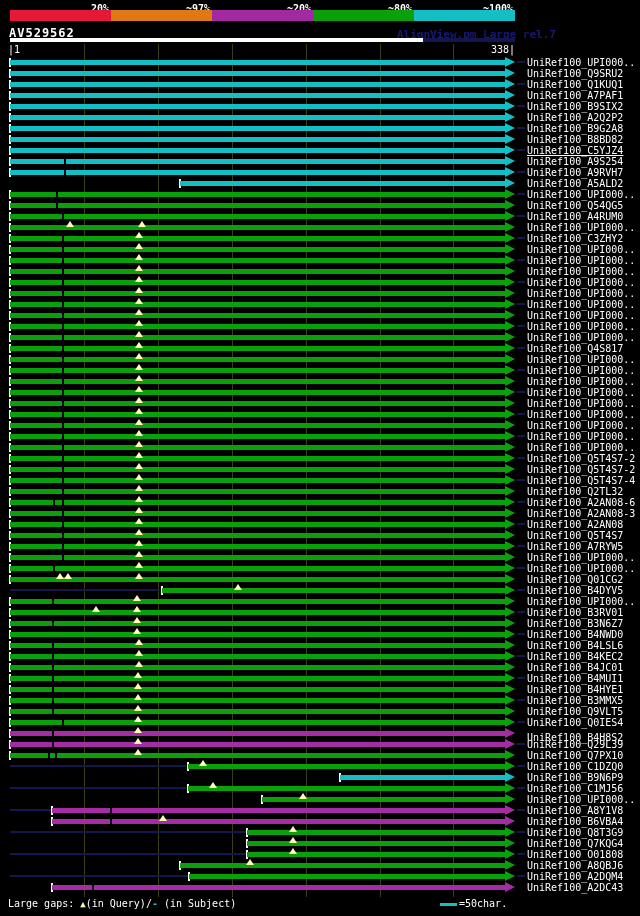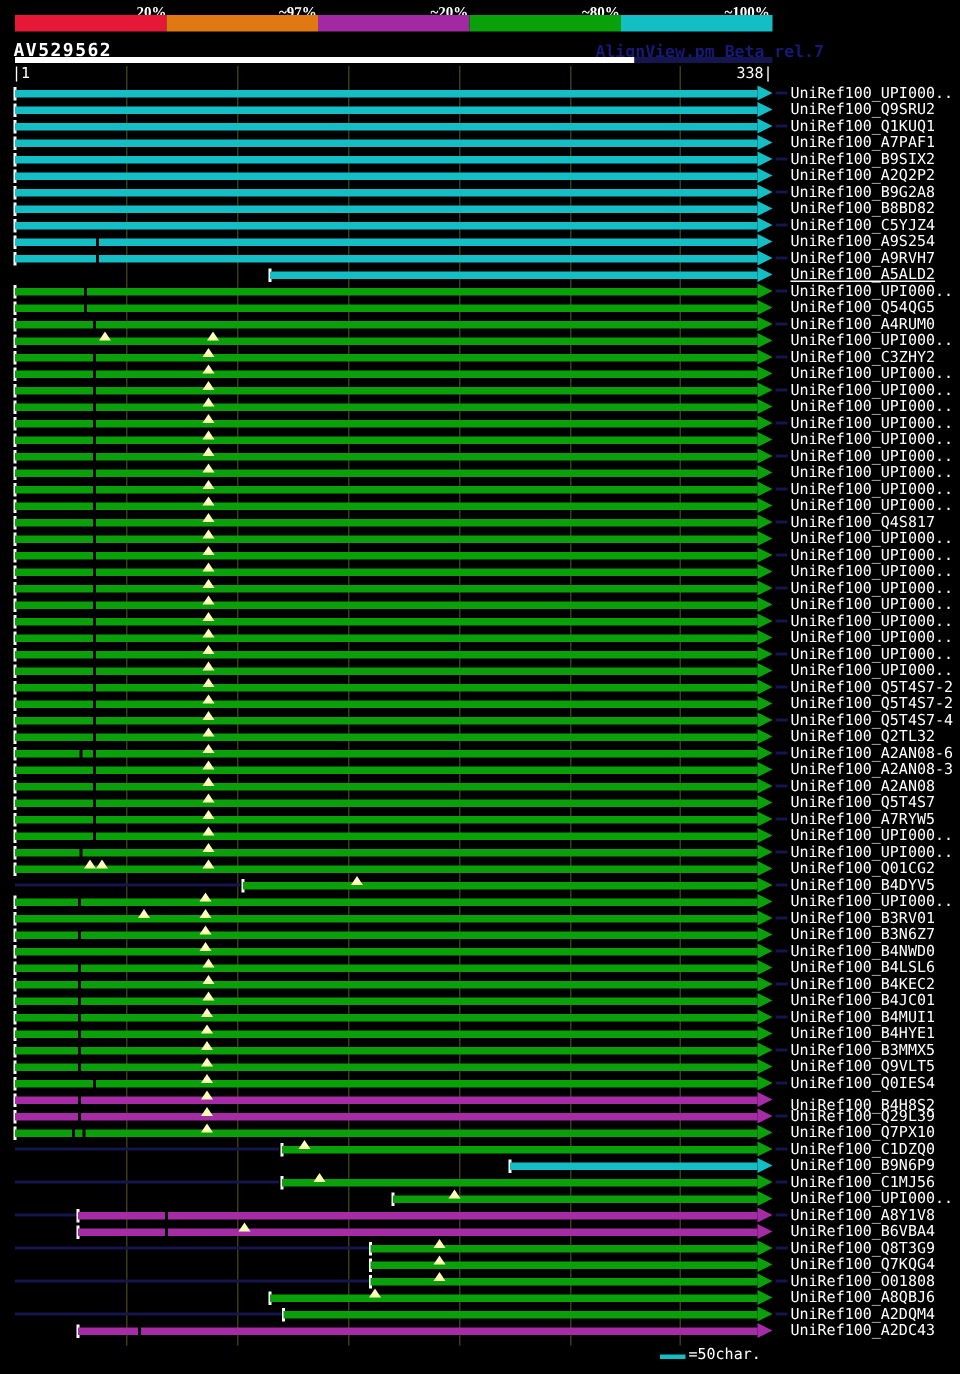--- a/index.html
+++ b/index.html
@@ -1,18 +1,18 @@
 <!DOCTYPE html>
 <html><head>
 <meta charset="utf-8">
 <style>
   html,body{margin:0;padding:0;background:#000;}
   #screen{position:relative;width:640px;height:916px;background:#000;overflow:hidden;
           font-family:"DejaVu Sans Mono","Liberation Mono",monospace;}
-  .scale-label{position:absolute;top:4px;height:10px;color:#fff;font-size:10px;font-weight:bold;line-height:10px;font-family:Liberation Serif, serif;}
+  .scale-label{position:absolute;top:4px;height:10px;color:#fff;font-size:10px;font-weight:bold;line-height:10px;}
   .scale-seg{position:absolute;top:10px;height:11px;}
   .title{position:absolute;left:9px;top:26px;color:#fff;font-size:12px;font-weight:bold;letter-spacing:1px;}
   .watermark{position:absolute;left:397px;top:28px;color:#181875;font-size:11px;font-weight:bold;}
   .qbar-white{position:absolute;left:10px;top:38px;width:413px;height:4px;background:#fff;}
   .qbar-navy{position:absolute;left:423px;top:38px;width:92px;height:4px;background:#15154f;}
   .ruler-left{position:absolute;left:8px;top:44px;color:#fff;font-size:10px;}
   .ruler-right{position:absolute;left:491px;top:44px;color:#fff;font-size:10px;}
   .gridline{position:absolute;top:44px;width:1px;height:853px;background:#3c3c16;}
   .hline{position:absolute;height:2px;background:#15154f;}
   .tick-start{position:absolute;width:2px;height:9px;background:#fff;}
@@ -41,21 +41,21 @@
     </div>
   <div id="scale-bar">
       <div class="scale-seg" style="left: 10px; width: 101px; background: rgb(229, 25, 55);"></div>
       <div class="scale-seg" style="left: 111px; width: 101px; background: rgb(224, 120, 20);"></div>
       <div class="scale-seg" style="left: 212px; width: 101px; background: rgb(161, 41, 161);"></div>
       <div class="scale-seg" style="left: 313px; width: 101px; background: rgb(10, 160, 10);"></div>
       <div class="scale-seg" style="left: 414px; width: 101px; background: rgb(19, 190, 196);"></div>
     </div>
 
   <div class="title">AV529562</div>
-  <div class="watermark">AlignView.pm Beta rel.7</div>
+  <div class="watermark">AlignView.pm Large rel.7</div>
 
   <div class="qbar-white"></div>
   <div class="qbar-navy"></div>
 
   <div class="ruler-left">|1</div>
   <div class="ruler-right">338|</div>
 
   <div id="plot">
       <div class="gridline" style="left: 84px;"></div>
       <div class="gridline" style="left: 158px;"></div>
@@ -96,36 +96,36 @@
       <div class="conn" style="top: 127px;"></div>
       <div class="row-label" style="top: 123px;">UniRef100_B9G2A8</div>
       <div class="tick-start" style="left: 9px; top: 135px;"></div>
       <div class="bar" style="left: 10px; width: 495px; top: 137px; background: rgb(19, 190, 196);"></div>
       <div class="arrow" style="left: 505px; top: 134px; border-left: 10px solid rgb(19, 190, 196);"></div>
       <div class="row-label" style="top: 134px;">UniRef100_B8BD82</div>
       <div class="tick-start" style="left: 9px; top: 146px;"></div>
       <div class="bar" style="left: 10px; width: 495px; top: 148px; background: rgb(19, 190, 196);"></div>
       <div class="arrow" style="left: 505px; top: 145px; border-left: 10px solid rgb(19, 190, 196);"></div>
       <div class="conn" style="top: 149px;"></div>
-      <div class="row-label" style="top: 145px;">UniRef100_C5YJZ4</div>
+      <div class="row-label" style="top: 145px; text-decoration: underline;">UniRef100_C5YJZ4</div>
       <div class="tick-start" style="left: 9px; top: 157px;"></div>
       <div class="bar" style="left: 10px; width: 495px; top: 159px; background: rgb(19, 190, 196);"></div>
       <div class="gap-tick" style="left: 64px; top: 158px;"></div>
       <div class="arrow" style="left: 505px; top: 156px; border-left: 10px solid rgb(19, 190, 196);"></div>
       <div class="row-label" style="top: 156px;">UniRef100_A9S254</div>
       <div class="tick-start" style="left: 9px; top: 168px;"></div>
       <div class="bar" style="left: 10px; width: 495px; top: 170px; background: rgb(19, 190, 196);"></div>
       <div class="gap-tick" style="left: 64px; top: 169px;"></div>
       <div class="arrow" style="left: 505px; top: 167px; border-left: 10px solid rgb(19, 190, 196);"></div>
       <div class="conn" style="top: 171px;"></div>
       <div class="row-label" style="top: 167px;">UniRef100_A9RVH7</div>
       <div class="tick-start" style="left: 179px; top: 179px;"></div>
       <div class="bar" style="left: 180px; width: 325px; top: 181px; background: rgb(19, 190, 196);"></div>
       <div class="arrow" style="left: 505px; top: 178px; border-left: 10px solid rgb(19, 190, 196);"></div>
-      <div class="row-label" style="top: 178px; text-decoration: underline;">UniRef100_A5ALD2</div>
+      <div class="row-label" style="top: 178px;">UniRef100_A5ALD2</div>
       <div class="tick-start" style="left: 9px; top: 190px;"></div>
       <div class="bar" style="left: 10px; width: 495px; top: 192px; background: rgb(10, 160, 10);"></div>
       <div class="gap-tick" style="left: 56px; top: 191px;"></div>
       <div class="arrow" style="left: 505px; top: 189px; border-left: 10px solid rgb(10, 160, 10);"></div>
       <div class="conn" style="top: 193px;"></div>
       <div class="row-label" style="top: 189px;">UniRef100_UPI000..</div>
       <div class="tick-start" style="left: 9px; top: 201px;"></div>
       <div class="bar" style="left: 10px; width: 495px; top: 203px; background: rgb(10, 160, 10);"></div>
       <div class="gap-tick" style="left: 56px; top: 202px;"></div>
       <div class="arrow" style="left: 505px; top: 200px; border-left: 10px solid rgb(10, 160, 10);"></div>
@@ -522,15 +522,16 @@
       <div class="arrow" style="left: 505px; top: 871px; border-left: 10px solid rgb(10, 160, 10);"></div>
       <div class="conn" style="top: 875px;"></div>
       <div class="row-label" style="top: 871px;">UniRef100_A2DQM4</div>
       <div class="tick-start" style="left: 51px; top: 883px;"></div>
       <div class="bar" style="left: 52px; width: 453px; top: 885px; background: rgb(166, 44, 166);"></div>
       <div class="gap-tick" style="left: 92px; top: 884px;"></div>
       <div class="arrow" style="left: 505px; top: 882px; border-left: 10px solid rgb(166, 44, 166);"></div>
       <div class="row-label" style="top: 882px;">UniRef100_A2DC43</div>
     </div>
 
+  <div class="legend"><span>Large gaps: </span><span class="tri-glyph">▲</span><span>(in Query)/</span><span class="cyan-dash">-</span><span> (in Subject)</span></div>
   <div class="legend-swatch"></div>
   <div class="legend-scale">=50char.</div>
 </div>
 
 </body></html>

